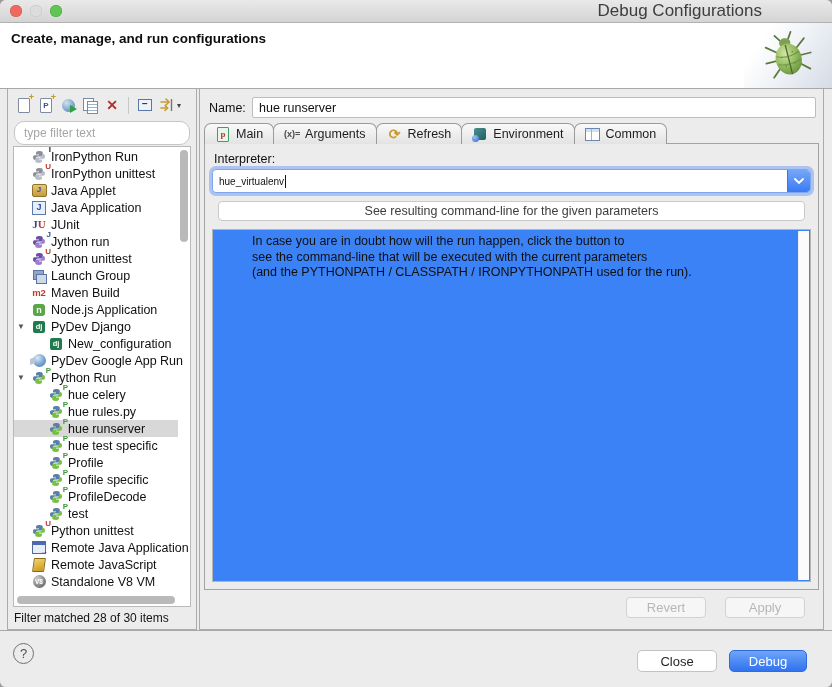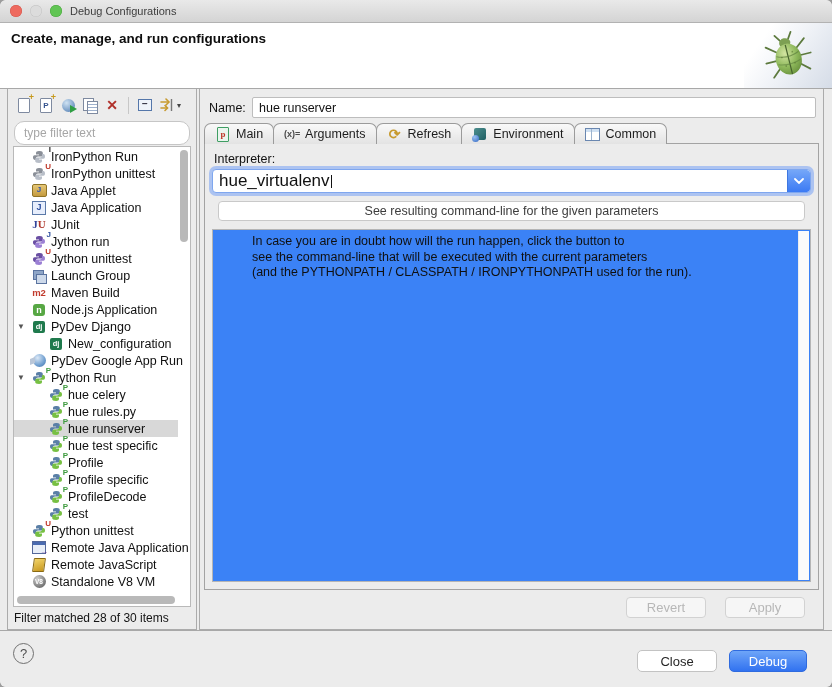--- a/index.html
+++ b/index.html
@@ -5,21 +5,21 @@
   html,body{margin:0;padding:0;background:#9c9c9c;}
   .window{position:relative;width:832px;height:687px;background:#ececec;border-radius:6px;overflow:hidden;
           font-family:"Liberation Sans",sans-serif;-webkit-font-smoothing:antialiased;}
   
   .titlebar{position:absolute;top:0;left:0;right:0;height:22px;background:linear-gradient(#e9e9e9,#d4d4d4);
             border-bottom:1px solid #b2b2b2;border-radius:6px 6px 0 0;}
   .tl{position:absolute;top:5px;width:12px;height:12px;border-radius:50%;border:none;padding:0;}
   .tl.red{left:10px;background:#ee6a5f;box-shadow:inset 0 0 0 .5px #d3564b;}
   .tl.min{left:30px;background:#dcdcdc;box-shadow:inset 0 0 0 .5px #c2c2c2;}
   .tl.grn{left:50px;background:#61c554;box-shadow:inset 0 0 0 .5px #48a53c;}
-  .wtitle{position:absolute;left:70px;right:70px;top:0;line-height:22px;text-align:left;font-size:11px;color:#3d3d3d;
+  .wtitle{position:absolute;left:70px;right:70px;top:0;line-height:22px;text-align:right;font-size:17px;color:#3d3d3d;
           white-space:nowrap;overflow:hidden;}
   
   .header{position:absolute;top:23px;left:0;right:0;height:65px;background:#fff;}
   .htitle{position:absolute;left:11px;top:8px;font-size:13.5px;font-weight:700;color:#0d0d0d;}
   .hcorner{position:absolute;right:0;top:0;width:88px;height:65px;
            background:linear-gradient(125deg,#ffffff 22%,#eef1f6 55%,#d5dce7 100%);}
   .bug{position:absolute;right:17px;top:6px;transform:rotate(-14deg);}
   
   .main{position:absolute;top:88px;left:0;right:0;height:543px;box-sizing:border-box;
         border-top:1px solid #a8a8a8;border-bottom:1px solid #a8a8a8;}
@@ -58,21 +58,21 @@
   .tabs{position:absolute;top:33px;left:4px;height:22px;display:flex;align-items:flex-end;z-index:3;}
   .tab{display:inline-flex;align-items:center;gap:5px;height:21px;padding:0 10px;border:1px solid #9b9b9b;border-bottom:none;
        border-radius:7px 7px 0 0;background:linear-gradient(#f9f9f9,#e3e3e3);font-size:12.5px;color:#1d1d1d;
        margin-right:-1px;cursor:default;font-family:"Liberation Sans",sans-serif;}
   .tab.sel{background:linear-gradient(#d6e6f8,#a8c9ec);border-color:#86a3c7;padding:0 16px;position:relative;z-index:4;}
   
   .cbox{position:absolute;top:54px;left:4px;right:4px;height:447px;box-sizing:border-box;border:1px solid #a3a3a3;background:#ececec;}
   .ilabel{position:absolute;top:8px;left:9px;font-size:12.5px;color:#111;}
   .combo{position:absolute;top:25px;left:7px;right:7px;height:22px;border-radius:4px;background:#fff;
          border:1px solid #7fa7ef;box-shadow:0 0 0 3px rgba(121,162,245,.55);display:flex;align-items:center;overflow:hidden;}
-  .combo-text{flex:1;padding:0 6px;font-size:17px;color:#111;white-space:nowrap;display:flex;align-items:center;}
+  .combo-text{flex:1;padding:0 6px;font-size:10px;color:#111;white-space:nowrap;display:flex;align-items:center;}
   .caret{display:inline-block;width:1px;height:13px;background:#111;margin-left:1px;}
   .combo-btn{width:23px;height:22px;background:linear-gradient(#75a7f8,#3b7af4);display:flex;align-items:center;
              justify-content:center;border:none;border-left:1px solid #3f77e0;border-radius:0 3px 3px 0;padding:0;}
   .seebtn{position:absolute;top:57px;left:13px;right:13px;height:20px;border-radius:4px;border:1px solid #c9c9c9;
           background:#fff;font-size:12.5px;color:#3c3c3c;font-family:"Liberation Sans",sans-serif;}
   .infobox{position:absolute;top:85px;left:7px;right:7px;bottom:7px;background:#3b82f6;border:1px solid #b5b5b5;overflow:hidden;padding-left:31px;}
   .infopad{padding:4px 8px;}
   .iline{font-size:12.5px;line-height:15.5px;color:#101010;white-space:pre;}
   .ivstrip{position:absolute;top:1px;bottom:1px;right:1px;width:10px;background:#fbfbfb;border-left:1px solid #ededed;}
   .revert,.apply{position:absolute;top:508px;width:80px;height:21px;border-radius:4px;border:1px solid #d2d2d2;

